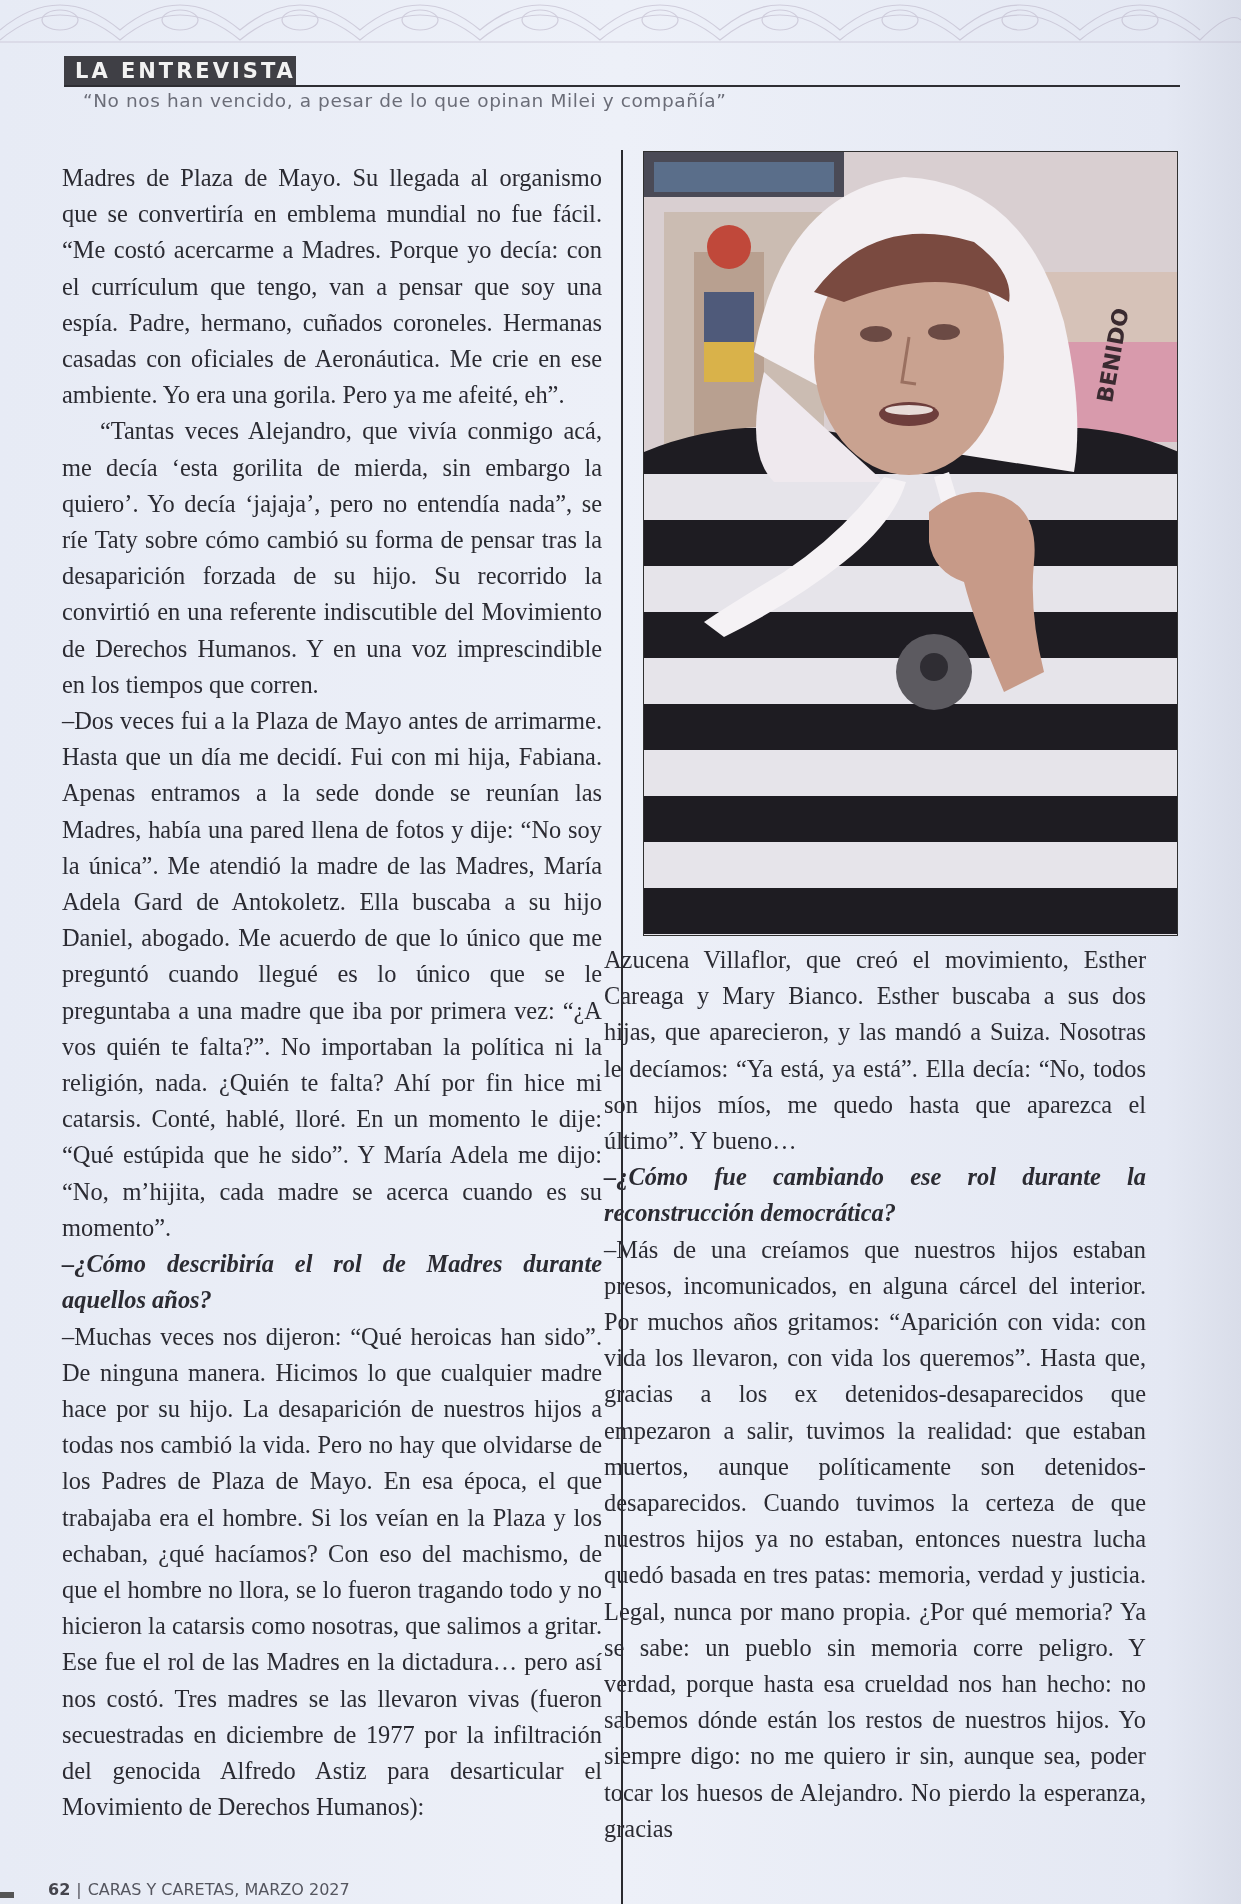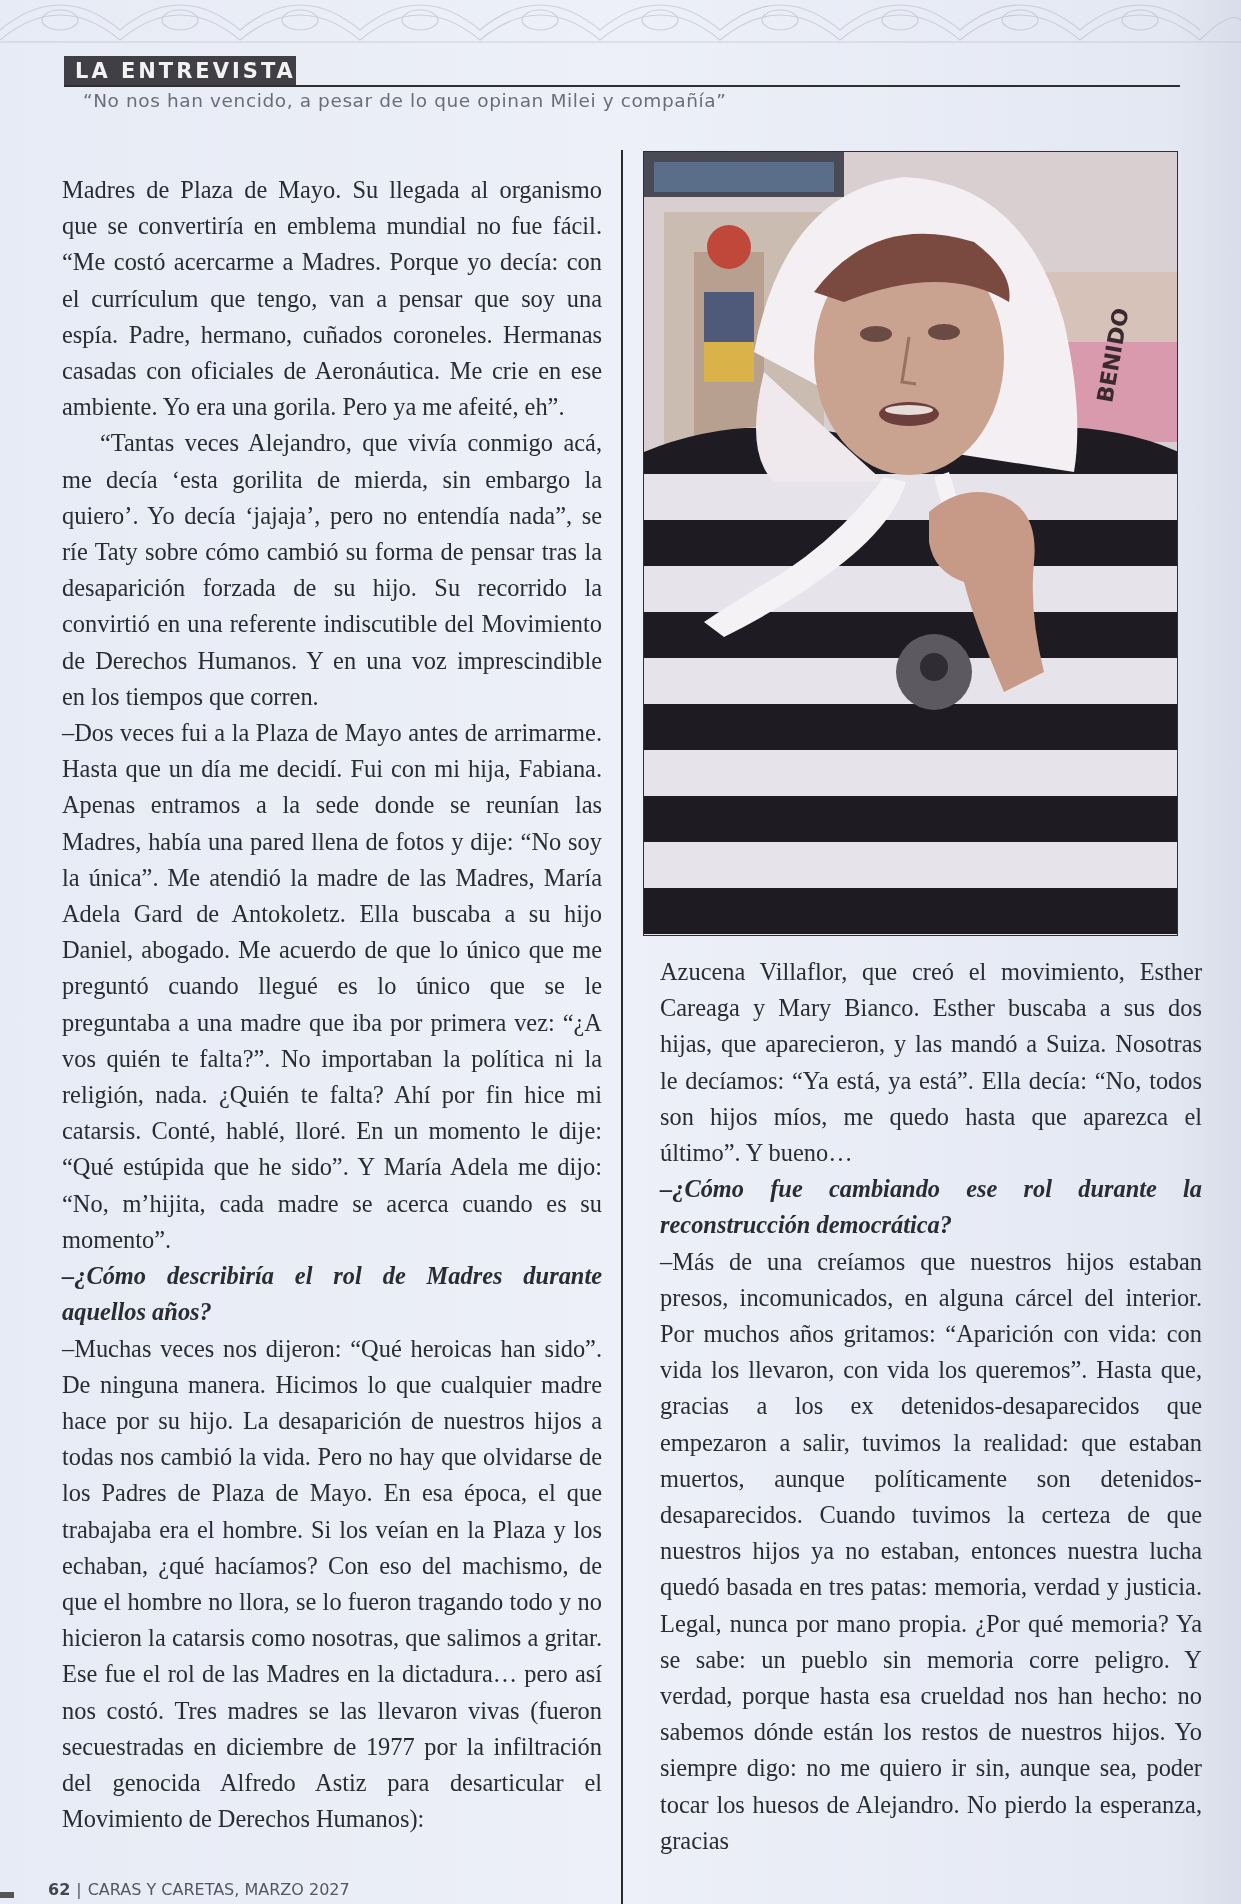--- a/index.html
+++ b/index.html
@@ -54,28 +54,27 @@
     color: #6b6d78;
     letter-spacing: 0.6px;
     margin-left: 8px;
   }
   .col {
     position: absolute;
     font-size: 24.4px;
     line-height: 36.2px;
     text-align: justify;
     color: #2b2b32;
-    margin-top: 12px;
   }
   .col-left {
     left: 62px; top: 160px;
     width: 540px;
   }
   .col-right {
-    left: 660px; top: 942px;
+    left: 604px; top: 942px;
     width: 542px;
   }
   .col p {
     margin: 0;
   }
   .col p.indent { text-indent: 38px; }
   .col p.q {
     font-style: italic;
     font-weight: bold;
   }

